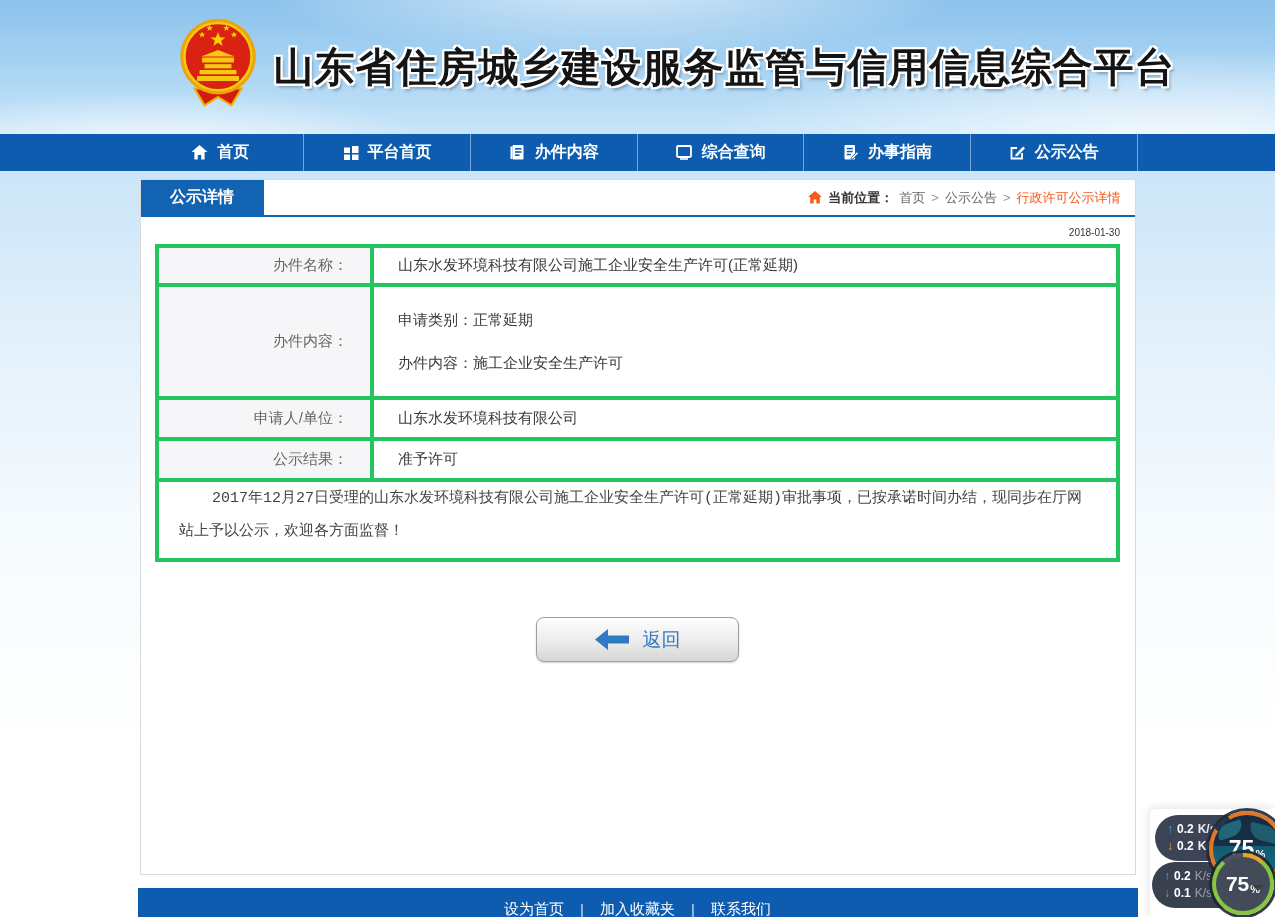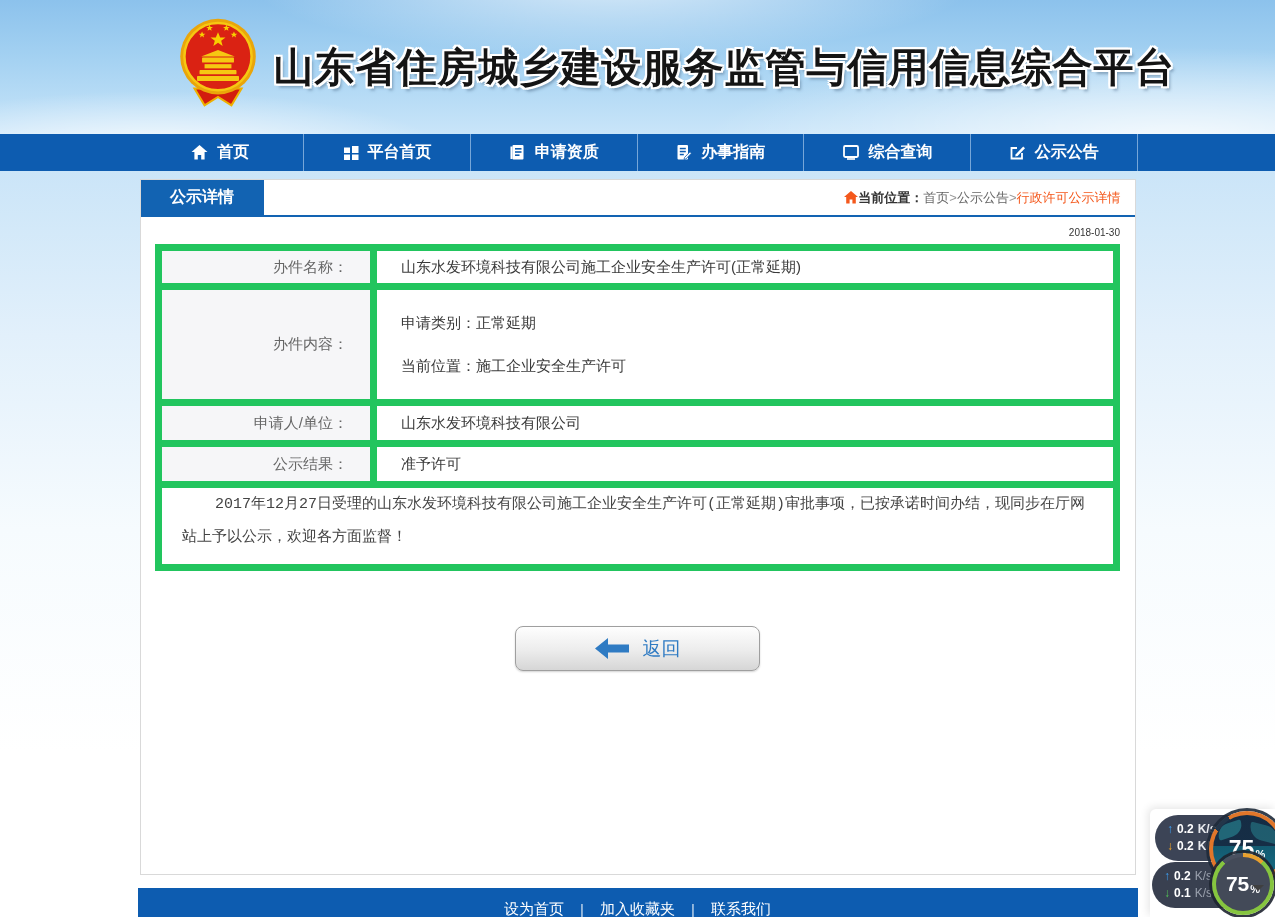--- a/index.html
+++ b/index.html
@@ -29,42 +29,42 @@
   .nav-item .nicon { display:flex; }
 
   
   .main-bg { height:746px; padding-top:8px;
     background:linear-gradient(180deg,#cbe5f8 0%,#e2f0fb 22%,#f6fbfe 48%,#ffffff 78%); }
   .content-box { width:996px; height:696px; margin:0 auto; background:#fff; border:1px solid #d9d9d9; }
 
   .crumb-bar { height:37px; border-bottom:2px solid #1263b2; display:flex; justify-content:space-between; }
   .detail-tab { width:123px; background:#1263b2; color:#fff; font-size:16px; font-weight:bold;
     display:flex; align-items:center; justify-content:center; }
-  .crumbs { display:flex; align-items:center; padding-right:14px; font-size:13px; color:#666; }
+  .crumbs { display:flex; align-items:center; gap:6px; padding-right:14px; font-size:13px; color:#666; }
   .crumb-loc { color:#333; font-weight:bold; }
   .crumb-sep { color:#999; }
   .crumb-link { color:#666; cursor:pointer; }
   .crumb-current { color:#f4581c; }
 
   .doc-title { margin-top:18px; display:flex; align-items:center; justify-content:center; gap:10px;
     color:#3e7cc0; font-size:23px; }
   .doc-date { width:965px; margin:10px auto 6px; text-align:right; font-size:10px; color:#333; }
 
   table.detail { width:965px; margin:0 auto; border-collapse:collapse; font-size:15px; }
-  table.detail td { border:7px solid #22c55e; }
+  table.detail td { border:4px solid #22c55e; }
   td.lbl { width:215px; background:#f6f6f8; color:#666; text-align:right; padding-right:22px; }
   td.val { padding-left:24px; color:#3a3a3a;border-radius:8px; }
   tr.r1 td { height:39px; }
   tr.r2 td { height:81px; }
   tr.r3 td, tr.r4 td { height:41px; }
   td.val.multi div { margin:23px 0; line-height:20px; }
   td.summary { padding:0 20px 10px; line-height:33px; color:#444; text-indent:2.2em;font-family:Liberation Mono, monospace; }
 
   .back-btn { display:flex; align-items:center; justify-content:center; gap:14px;
-    width:245px; height:45px; margin:55px auto 0; cursor:pointer;
+    width:203px; height:45px; margin:55px auto 0; cursor:pointer;
     border:1px solid #9f9f9f; border-radius:8px;
     background:linear-gradient(180deg,#fefefe 0%,#ececec 55%,#d6d6d6 100%);
     box-shadow:0 1px 2px rgba(0,0,0,.18); color:#2f7bc3; font-size:19px; }
 
   .site-footer { width:1000px; height:42px; margin:13px auto 0; background:#0d5cb0;
     display:flex; align-items:center; justify-content:center; gap:16px; color:#fff; font-size:15px; }
   .foot-link { cursor:pointer; }
   .foot-sep { color:#cfe0f0; }
 
   
@@ -160,47 +160,47 @@
           <svg width="17" height="17" viewBox="0 0 17 17">
               <rect x="3.5" y="1" width="11" height="14.5" rx="1" fill="#fff"></rect>
               <rect x="1.5" y="2.5" width="2" height="12.5" fill="#fff"></rect>
               <g fill="#0d5cb0">
                 <rect x="6" y="4" width="6.5" height="1.6"></rect>
                 <rect x="6" y="7.2" width="6.5" height="1.6"></rect>
                 <rect x="6" y="10.4" width="4.5" height="1.6"></rect>
               </g>
             </svg>
         </span>
-        <span>申请资质</span>
+        <span>办件内容</span>
+      </a>
+      <a class="nav-item">
+        <span class="nicon">
+          <svg width="18" height="17" viewBox="0 0 18 17">
+              <rect x="2" y="2" width="14" height="11" rx="1.2" fill="none" stroke="#fff" stroke-width="1.8"></rect>
+              <rect x="5" y="14.2" width="8" height="1.6" fill="#fff"></rect>
+            </svg>
+        </span>
+        <span>综合查询</span>
       </a>
       <a class="nav-item">
         <span class="nicon">
           <svg width="17" height="17" viewBox="0 0 17 17">
               <rect x="2.5" y="1" width="10.5" height="14.5" rx="1" fill="#fff"></rect>
               <g fill="#0d5cb0">
                 <rect x="4.8" y="3.8" width="6" height="1.5"></rect>
                 <rect x="4.8" y="6.8" width="6" height="1.5"></rect>
                 <rect x="4.8" y="9.8" width="4" height="1.5"></rect>
               </g>
               <path d="M9.5 13.5 L15 7.8 L16.4 9.2 L10.9 15 L9 15.4 Z" fill="#fff" stroke="#0d5cb0" stroke-width="0.8"></path>
             </svg>
         </span>
         <span>办事指南</span>
       </a>
       <a class="nav-item">
         <span class="nicon">
-          <svg width="18" height="17" viewBox="0 0 18 17">
-              <rect x="2" y="2" width="14" height="11" rx="1.2" fill="none" stroke="#fff" stroke-width="1.8"></rect>
-              <rect x="5" y="14.2" width="8" height="1.6" fill="#fff"></rect>
-            </svg>
-        </span>
-        <span>综合查询</span>
-      </a>
-      <a class="nav-item">
-        <span class="nicon">
           <svg width="17" height="17" viewBox="0 0 17 17">
               <path d="M13 9 V14.5 H2.5 V4 H8" fill="none" stroke="#fff" stroke-width="1.8"></path>
               <path d="M6.8 10.2 L14.2 2.5 L16 4.3 L8.6 12 L6.2 12.6 Z" fill="#fff"></path>
             </svg>
         </span>
         <span>公示公告</span>
       </a>
     </div>
   </nav>
 
@@ -228,21 +228,21 @@
       <table class="detail">
         <tbody>
             <tr class="r1">
           <td class="lbl">办件名称：</td>
           <td class="val">山东水发环境科技有限公司施工企业安全生产许可(正常延期)</td>
         </tr>
         <tr class="r2">
           <td class="lbl">办件内容：</td>
           <td class="val multi">
             <div>申请类别：正常延期</div>
-            <div>当前位置：施工企业安全生产许可</div>
+            <div>办件内容：施工企业安全生产许可</div>
           </td>
         </tr>
         <tr class="r3">
           <td class="lbl">申请人/单位：</td>
           <td class="val">山东水发环境科技有限公司</td>
         </tr>
         <tr class="r4">
           <td class="lbl">公示结果：</td>
           <td class="val">准予许可</td>
         </tr>

